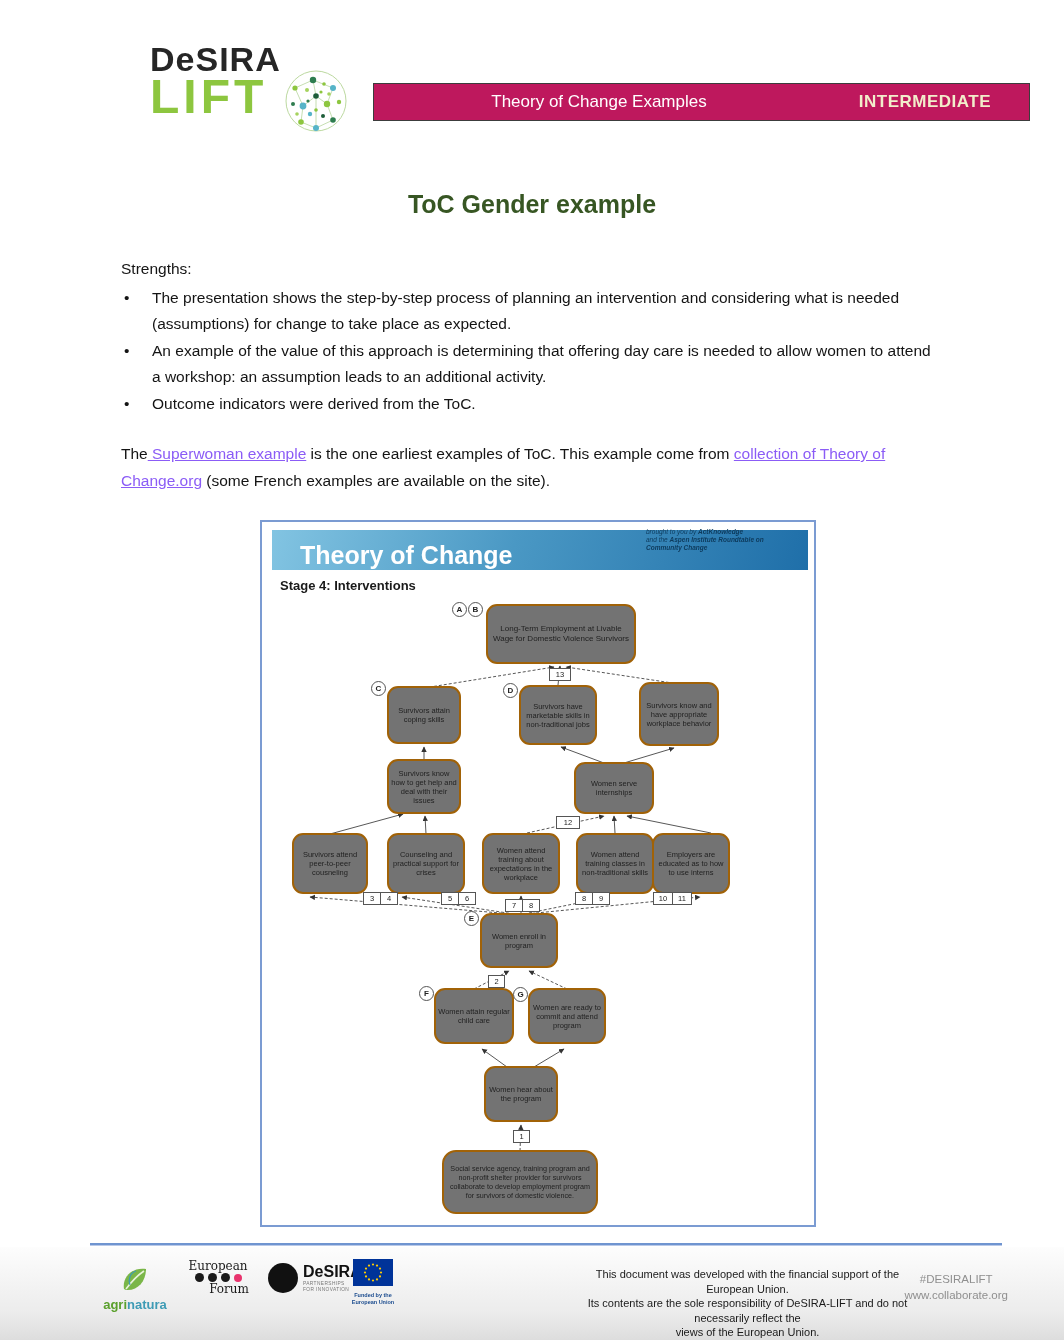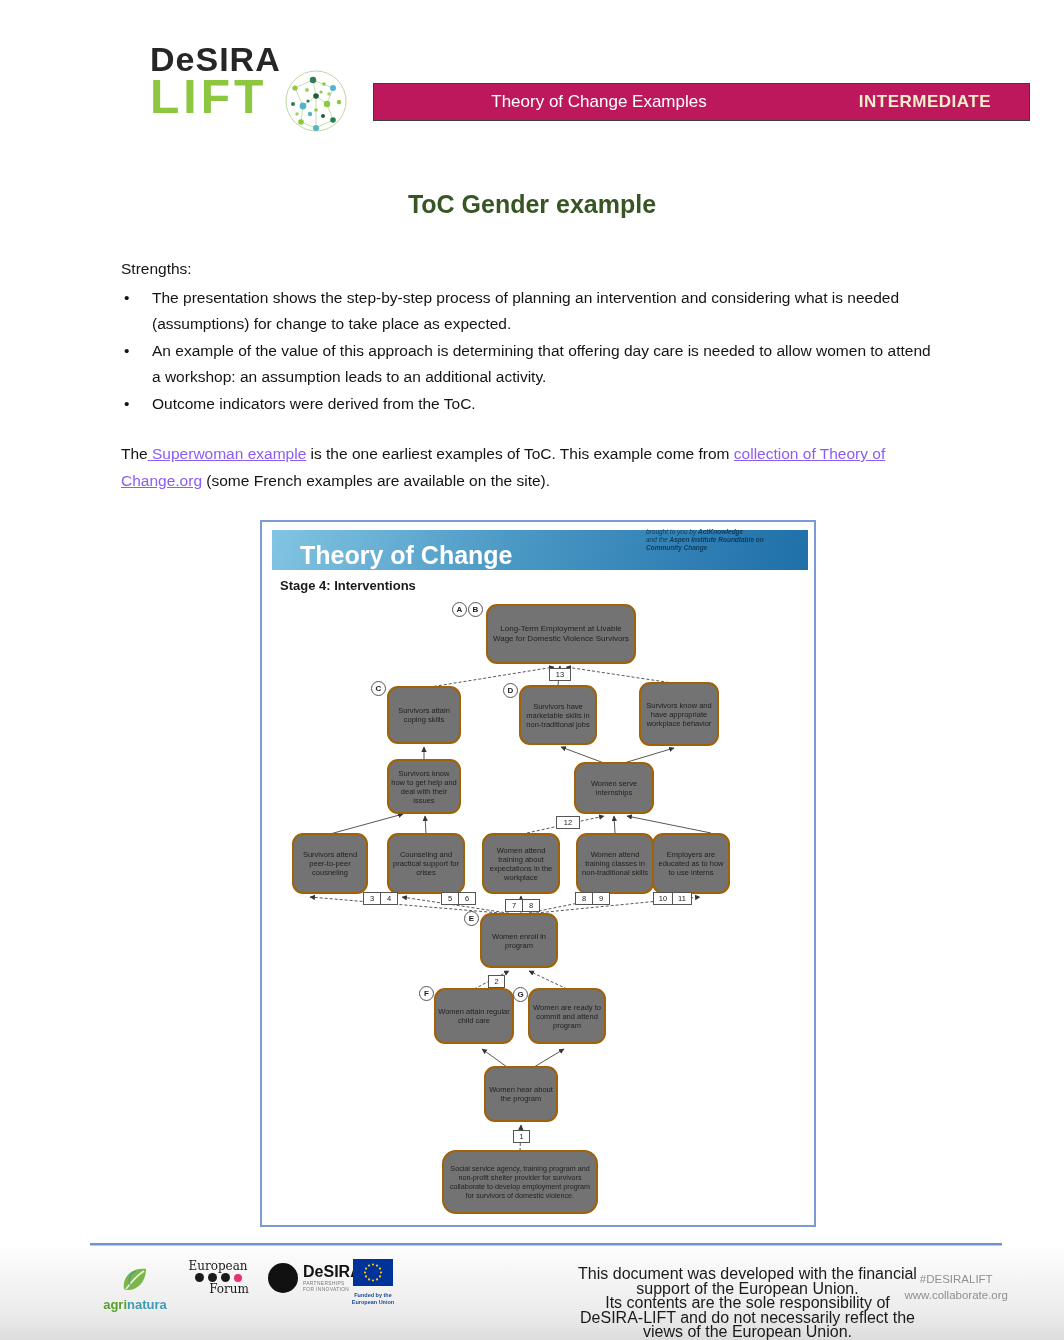--- a/index.html
+++ b/index.html
@@ -80,21 +80,21 @@
   .euforum .dots{font-size:0;line-height:0;margin:2px 0;}
   .euforum .dots i{display:inline-block;width:9px;height:9px;border-radius:50%;background:#1a1a1a;margin:0 2px;}
   .euforum .dots i.pink{background:#e8336d;width:8px;height:8px;}
   .desira-logo{position:absolute;left:268px;top:16px;display:flex;align-items:center;}
   .desira-dot{width:30px;height:30px;border-radius:50%;background:#111;margin-right:5px;}
   .desira-name{font-size:16px;font-weight:800;color:#111;line-height:15px;}
   .desira-sub{font-size:4.8px;color:#777;letter-spacing:.4px;line-height:5.6px;margin-top:2px;}
   .euflag{position:absolute;left:347px;top:12px;width:52px;text-align:center;}
   .euflag-text{font-size:5.5px;color:#1a4b8e;line-height:6.5px;margin-top:2px;font-weight:600;}
   .disclaimer{position:absolute;left:575px;top:20px;width:345px;text-align:center;
-    font-size:16px;line-height:14.5px;color:#1a1a1a;}
+    font-size:11px;line-height:14.5px;color:#1a1a1a;}
   .social{position:absolute;right:56px;top:24px;text-align:center;color:#8f8f8f;font-size:11.5px;line-height:16px;}
 </style>
 </head>
 <body>
 
 <div class="logo">
   <div class="logo-top">DeSIRA</div>
   <div class="logo-bottom">LIFT</div>
 </div>
 <svg class="globe" width="66" height="70" viewBox="0 0 66 70">

